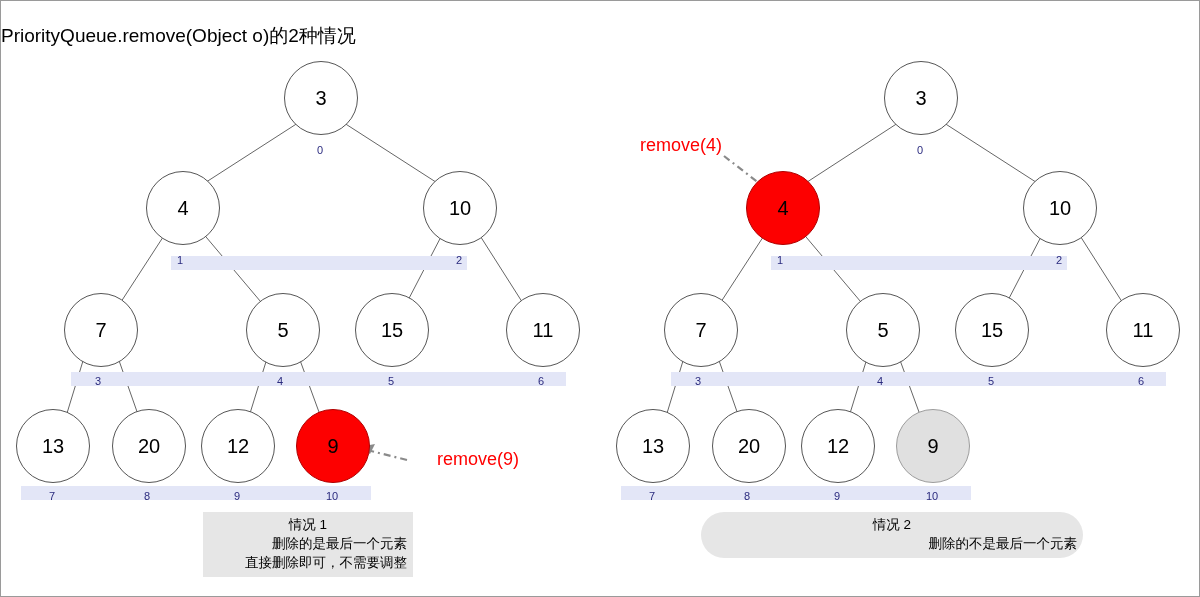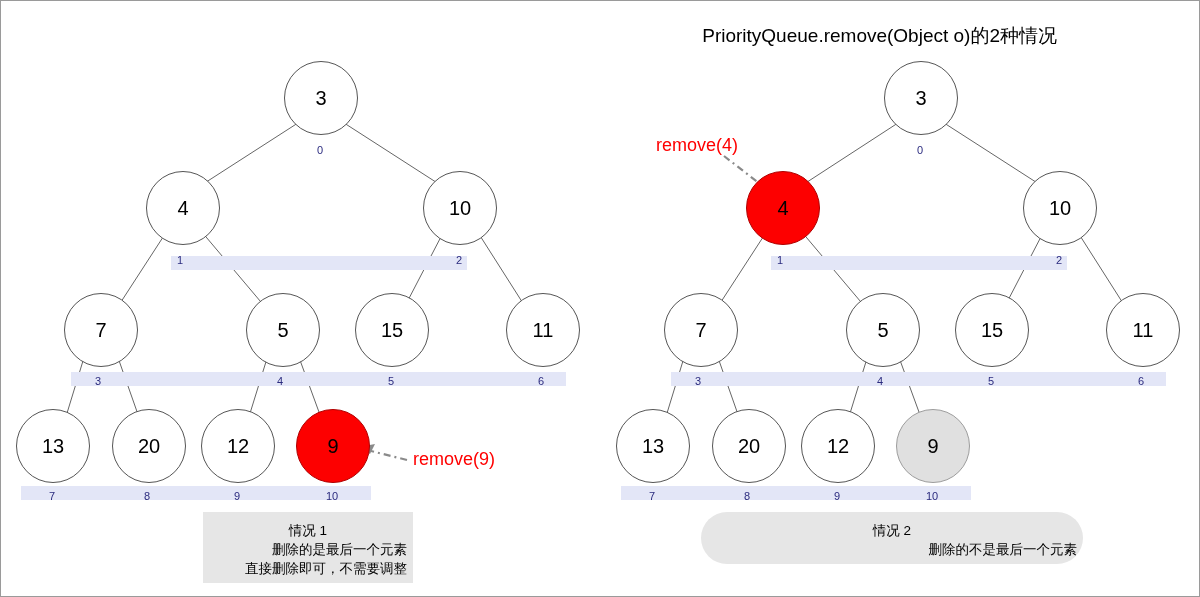--- a/index.html
+++ b/index.html
@@ -10,21 +10,21 @@
     width: 1200px; height: 597px;
     position: relative;
     font-family: "Liberation Sans", sans-serif;
     border: 1px solid #9a9a9a;
     box-sizing: border-box;
     overflow: hidden;
   }
   .title {
     position: absolute;
     top: 22px; left: 0; width: 1056px;
-    text-align: right;
+    text-align: left;
     font-size: 19px;
     color: #000;
   }
   .canvas { position: absolute; top: 0; left: 0; width: 1200px; height: 597px; }
   svg.edges { position: absolute; top: 0; left: 0; width: 1200px; height: 597px; pointer-events: none; }
 
   .node {
     position: absolute;
     border-radius: 50%;
     border: 1px solid #555;
@@ -54,21 +54,21 @@
     font-size: 18px;
     color: #ff0000;
     white-space: nowrap;
   }
   .caption {
     position: absolute;
     background: #e6e6e6;
     color: #000;
     font-size: 13.5px;
     line-height: 19px;
-    padding: 9px 6px 5px 6px;
+    padding: 3px 6px 5px 6px;
     box-sizing: border-box;
   }
   .caption .chead { text-align: center; display: block; }
   .caption .cline { display: block; text-align: right; }
 </style>
 </head>
 <body>
 
 <div class="canvas">
 
@@ -154,21 +154,21 @@
   <div class="idx" style="left:455px; top:253px;">2</div>
   <div class="idx" style="left:94px;  top:374px;">3</div>
   <div class="idx" style="left:276px; top:374px;">4</div>
   <div class="idx" style="left:387px; top:374px;">5</div>
   <div class="idx" style="left:537px; top:374px;">6</div>
   <div class="idx" style="left:48px;  top:489px;">7</div>
   <div class="idx" style="left:143px; top:489px;">8</div>
   <div class="idx" style="left:233px; top:489px;">9</div>
   <div class="idx" style="left:325px; top:489px;">10</div>
 
-  <div class="removelabel" style="left:412px; top:448px;">remove(9)</div>
+  <div class="removelabel" style="left:436px; top:448px;">remove(9)</div>
 
   <div class="caption" style="left:202px; top:511px; width:210px;">
     <span class="chead">情况 1</span>
     <span class="cline">删除的是最后一个元素</span>
     <span class="cline">直接删除即可，不需要调整</span>
   </div>
 
   <div class="levelbar" style="left:770px; top:255px; width:296px;"></div>
   <div class="levelbar" style="left:670px; top:371px; width:495px;"></div>
   <div class="levelbar" style="left:620px; top:485px; width:350px;"></div>
@@ -212,20 +212,20 @@
   <div class="idx" style="left:1055px; top:253px;">2</div>
   <div class="idx" style="left:694px;  top:374px;">3</div>
   <div class="idx" style="left:876px;  top:374px;">4</div>
   <div class="idx" style="left:987px;  top:374px;">5</div>
   <div class="idx" style="left:1137px; top:374px;">6</div>
   <div class="idx" style="left:648px;  top:489px;">7</div>
   <div class="idx" style="left:743px;  top:489px;">8</div>
   <div class="idx" style="left:833px;  top:489px;">9</div>
   <div class="idx" style="left:925px;  top:489px;">10</div>
 
-  <div class="removelabel" style="left:655px; top:134px;">remove(4)</div>
+  <div class="removelabel" style="left:639px; top:134px;">remove(4)</div>
 
   <div class="caption" style="left:700px; top:511px; width:382px;border-radius:26px;">
     <span class="chead">情况 2</span>
     <span class="cline">删除的不是最后一个元素</span>
   </div>
 
 </div>
 
 </body></html>

